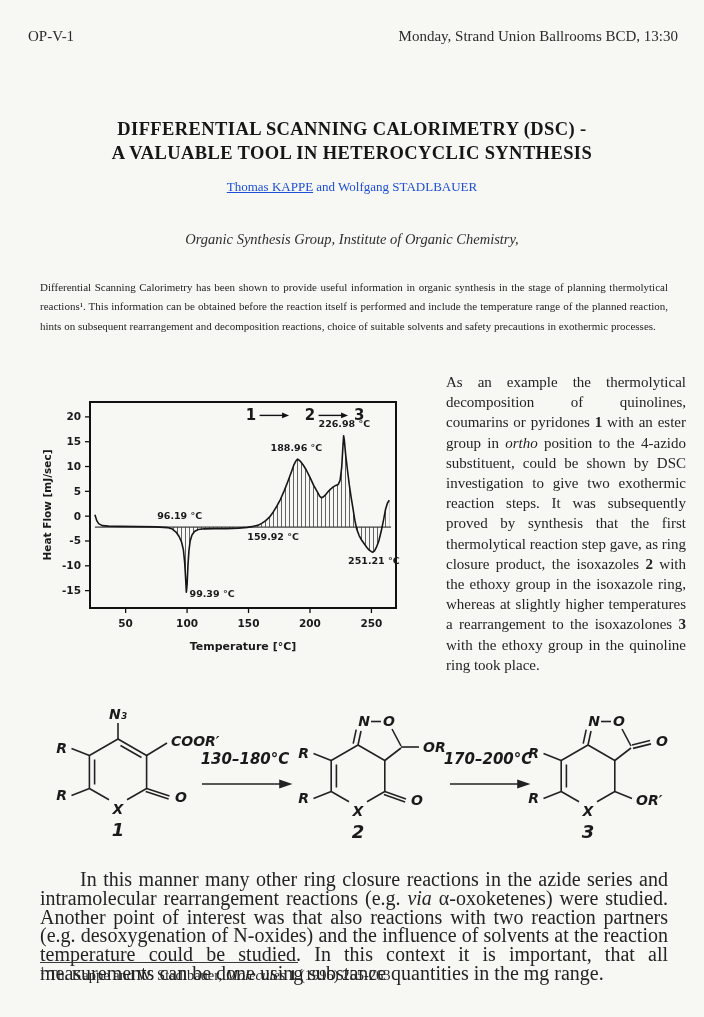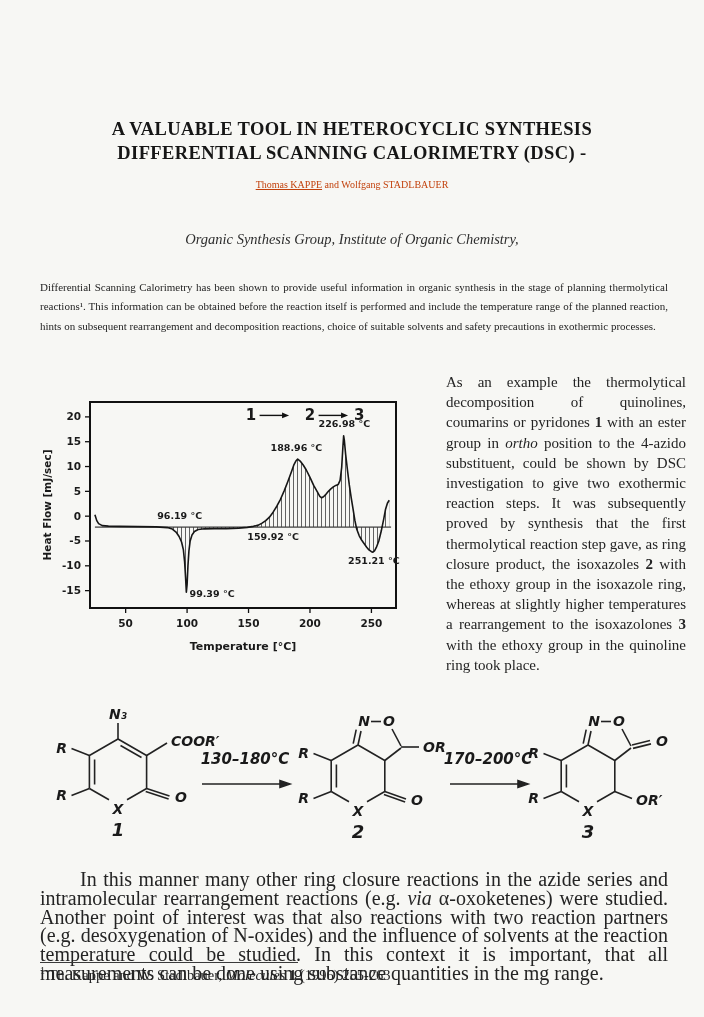--- a/index.html
+++ b/index.html
@@ -21,21 +21,21 @@
   }
 
   .title {
     position:absolute; top:117px; left:20px; right:20px;
     text-align:center; font-weight:bold; font-size:18.5px;
     line-height:24px; letter-spacing:0.4px; color:#161616;
   }
 
   .authors {
     position:absolute; top:179px; left:0; width:704px;
-    text-align:center; font-size:10px; color:#c2410c;
+    text-align:center; font-size:13px; color:#1d4ed8;
   }
 
   .affiliation {
     position:absolute; top:221px; left:0; width:704px;
     text-align:center; font-style:italic; font-size:14.5px;
     line-height:20px; color:#2d2d2d;margin-top:8px;
   }
 
   .para1 {
     position:absolute; top:278px; left:40px; width:628px;
@@ -80,24 +80,28 @@
   .scheme-svg text.temp-label { font-size:15px; font-weight:600; }
   .scheme-svg text.num-label {
     font-family:"DejaVu Sans",sans-serif; font-size:18px; font-weight:bold;
   }
 </style>
 </head>
 <body>
 
 <div class="page">
 
+  <div class="header-row">
+    <span>OP-V-1</span>
+    <span>Monday, Strand Union Ballrooms BCD, 13:30</span>
+  </div>
 
   <div class="title">
+    <div>DIFFERENTIAL SCANNING CALORIMETRY (DSC) -</div>
     <div>A VALUABLE TOOL IN HETEROCYCLIC SYNTHESIS</div>
-    <div>DIFFERENTIAL SCANNING CALORIMETRY (DSC) -</div>
   </div>
 
   <div class="authors"><span style="text-decoration: underline;">Thomas KAPPE</span><span> and Wolfgang STADLBAUER</span></div>
 
   <div class="affiliation">
     <div>Organic Synthesis Group, Institute of Organic Chemistry,</div>
   </div>
 
   <div class="para1">Differential Scanning Calorimetry has been shown to provide useful information in organic synthesis in the stage of planning thermolytical reactions¹. This information can be obtained before the reaction itself is performed and include the temperature range of the planned reaction, hints on subsequent rearrangement and decomposition reactions, choice of suitable solvents and safety precautions in exothermic processes.</div>
 

